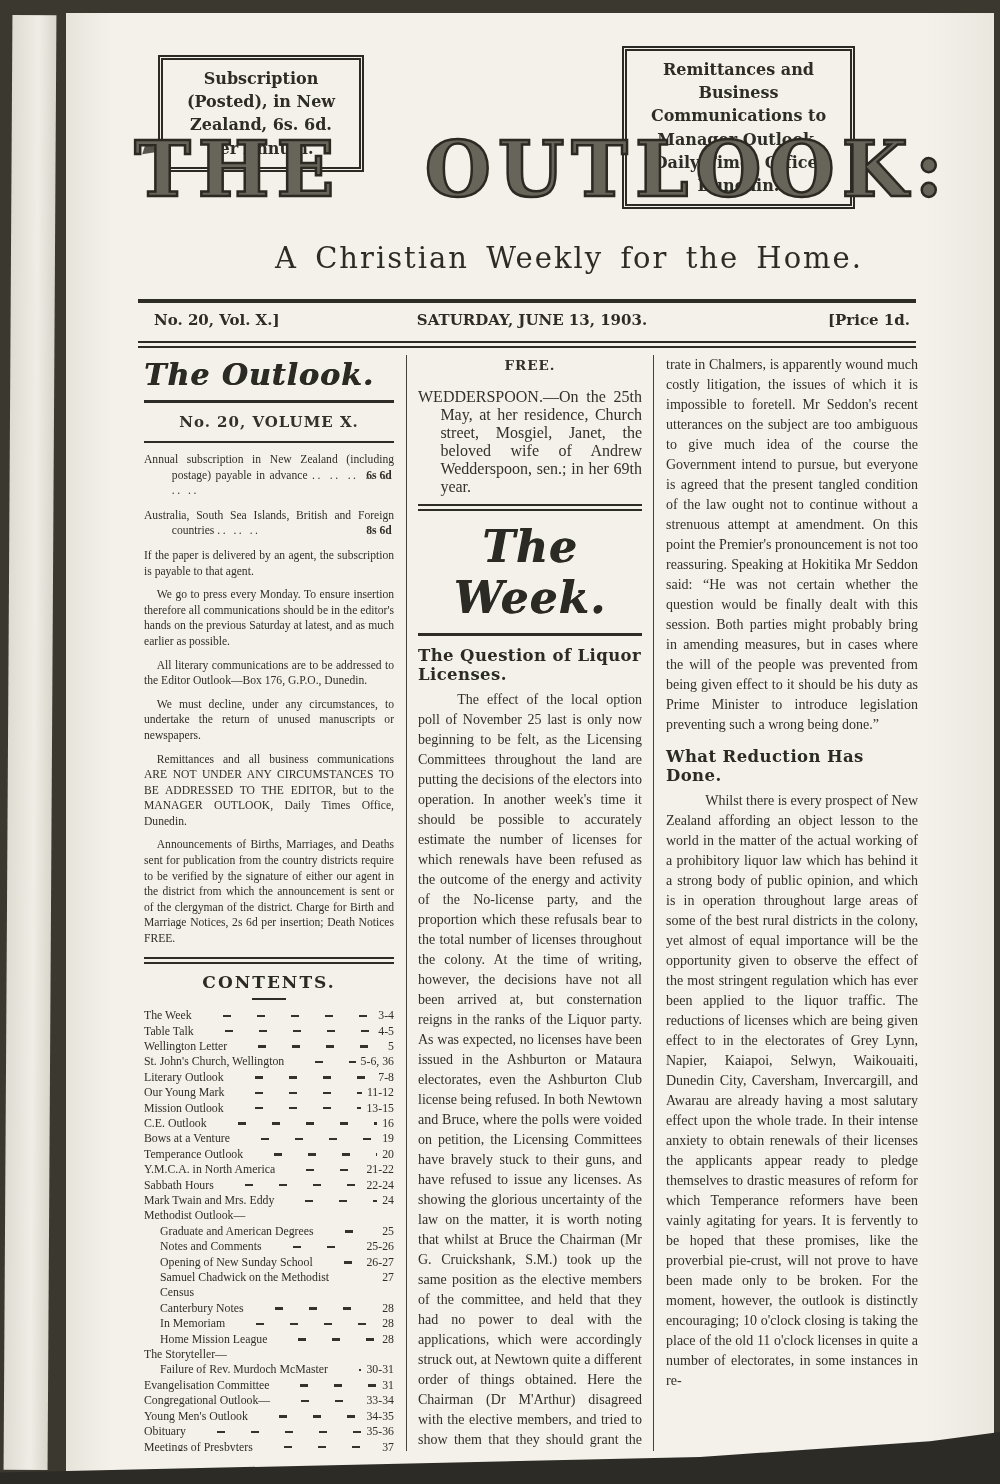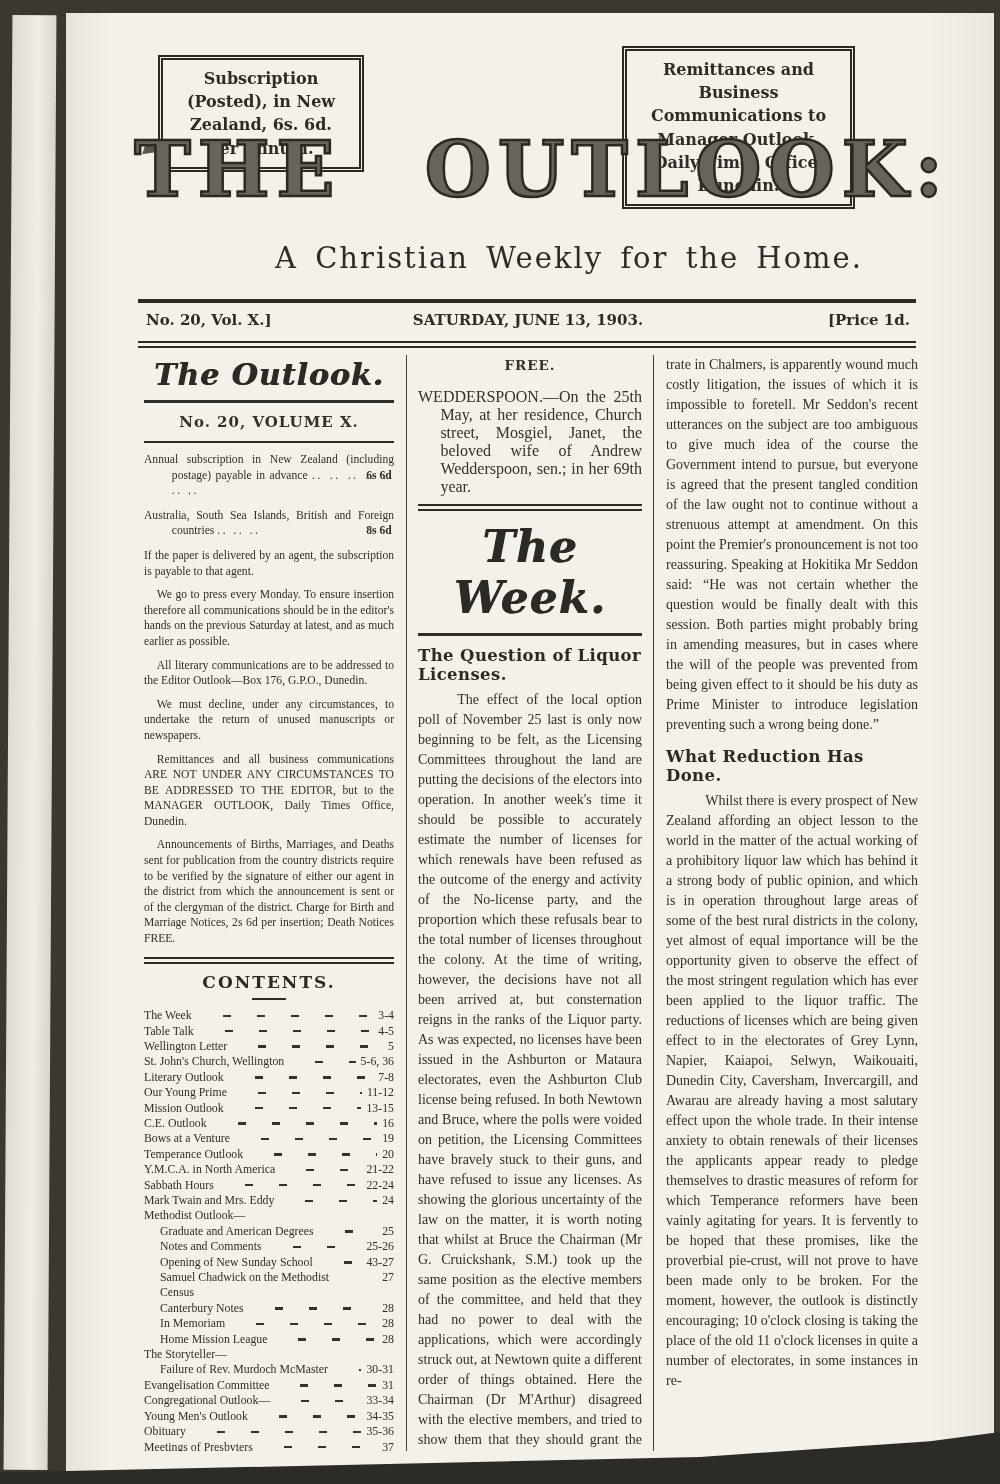--- a/index.html
+++ b/index.html
@@ -10,34 +10,34 @@
   .ink-mark{position:absolute;left:78px;top:130px;width:0;height:0;border-left:16px solid #3c3a32;border-top:6px solid transparent;border-bottom:8px solid transparent;transform:rotate(18deg);opacity:.85;}
 
   
   .notice-box{position:absolute;border:5px double #2c2a24;padding:7px 12px;text-align:center;font-weight:bold;font-size:16px;line-height:1.45;font-family:"DejaVu Serif",serif;color:#2e2c26;}
   .box-sub{left:92px;top:42px;width:206px;}
   .box-rem{left:556px;top:33px;width:233px;}
   .masthead{margin:0;position:absolute;left:12px;top:112px;width:100%;text-align:center;font-family:"DejaVu Serif",serif;font-weight:bold;font-size:76px;letter-spacing:7px;word-spacing:50px;color:#67645a;-webkit-text-stroke:2.5px #2b2922;white-space:nowrap;}
   .subtitle{position:absolute;left:0;top:228px;width:100%;text-align:center;font-family:"DejaVu Serif",serif;font-size:29px;letter-spacing:2px;word-spacing:6px;color:#2d2b25;margin-left:39px;}
   .rule{background:#2e2c26;}
   .rule-head{position:absolute;left:72px;right:78px;top:286px;height:4px;}
-  .dateline{position:absolute;left:80px;right:84px;top:298px;display:grid;grid-template-columns:1fr auto 1fr;font-family:"DejaVu Serif",serif;font-weight:bold;font-size:15px;color:#2e2c26;}
+  .dateline{position:absolute;left:88px;right:84px;top:298px;display:grid;grid-template-columns:1fr auto 1fr;font-family:"DejaVu Serif",serif;font-weight:bold;font-size:15px;color:#2e2c26;}
   .dateline .dl-right{text-align:right;}
   .rule-dateline{position:absolute;left:72px;right:78px;top:328px;height:7px;border-top:2.5px solid #2e2c26;border-bottom:2.5px solid #2e2c26;background:none;}
 
   
   .columns{position:absolute;left:78px;right:76px;top:342px;bottom:24px;display:flex;overflow:hidden;}
   .col{overflow:hidden;}
   .col1{width:262px;padding-right:12px;}
   .col2{width:248px;border-left:1.5px solid #45423a;border-right:1.5px solid #45423a;padding:0 11px;}
   .col3{flex:1;padding-left:12px;}
 
   
   .gothic{font-family:"DejaVu Serif",serif;font-weight:bold;font-style:italic;letter-spacing:1px;text-shadow:.6px 0 0 currentColor;color:#2c2a24;}
-  .paper-title{text-align:center;font-size:30px;margin:2px 0 8px;}
+  .paper-title{text-align:left;font-size:30px;margin:2px 0 8px;}
   .col-rule{height:2.5px;margin:6px 0;}
   .volume-line{text-align:center;font-family:"DejaVu Serif",serif;font-weight:bold;font-size:15px;letter-spacing:1px;margin:10px 0;}
   .smalltext{font-size:11.6px;line-height:15.6px;text-align:justify;color:#312e27;}
   .rate{margin:9px 0;padding-left:2.4em;text-indent:-2.4em;}
   .rate .leader-dots{letter-spacing:2.5px;color:#3a372f;}
   .rate .rate-price{float:right;font-weight:bold;white-space:nowrap;}
   .notice{margin:8px 0;text-indent:1.1em;}
   .notice:first-of-type{text-indent:0;}
   .rule-contents{height:7px;border-top:2.5px solid #2e2c26;border-bottom:2.5px solid #2e2c26;background:none;margin:10px 0 8px;}
   .contents-title{text-align:center;font-family:"DejaVu Serif",serif;font-weight:bold;font-size:17px;letter-spacing:2px;margin:4px 0 2px;color:#2c2a24;}
@@ -157,21 +157,21 @@
               <span class="toc-pages">5-6, 36</span>
             </div>
 
             <div class="toc-row">
               <span class="toc-label">Literary Outlook</span>
               <span class="toc-leader"></span>
               <span class="toc-pages">7-8</span>
             </div>
 
             <div class="toc-row">
-              <span class="toc-label">Our Young Prime</span>
+              <span class="toc-label">Our Young Mark</span>
               <span class="toc-leader"></span>
               <span class="toc-pages">11-12</span>
             </div>
 
             <div class="toc-row">
               <span class="toc-label">Mission Outlook</span>
               <span class="toc-leader"></span>
               <span class="toc-pages">13-15</span>
             </div>
 
@@ -225,21 +225,21 @@
 
             <div class="toc-row sub">
               <span class="toc-label">Notes and Comments</span>
               <span class="toc-leader"></span>
               <span class="toc-pages">25-26</span>
             </div>
 
             <div class="toc-row sub">
               <span class="toc-label">Opening of New Sunday School</span>
               <span class="toc-leader"></span>
-              <span class="toc-pages">43-27</span>
+              <span class="toc-pages">26-27</span>
             </div>
 
             <div class="toc-row sub">
               <span class="toc-label">Samuel Chadwick on the Methodist Census</span>
               <span class="toc-leader"></span>
               <span class="toc-pages">27</span>
             </div>
 
             <div class="toc-row sub">
               <span class="toc-label">Canterbury Notes</span>

